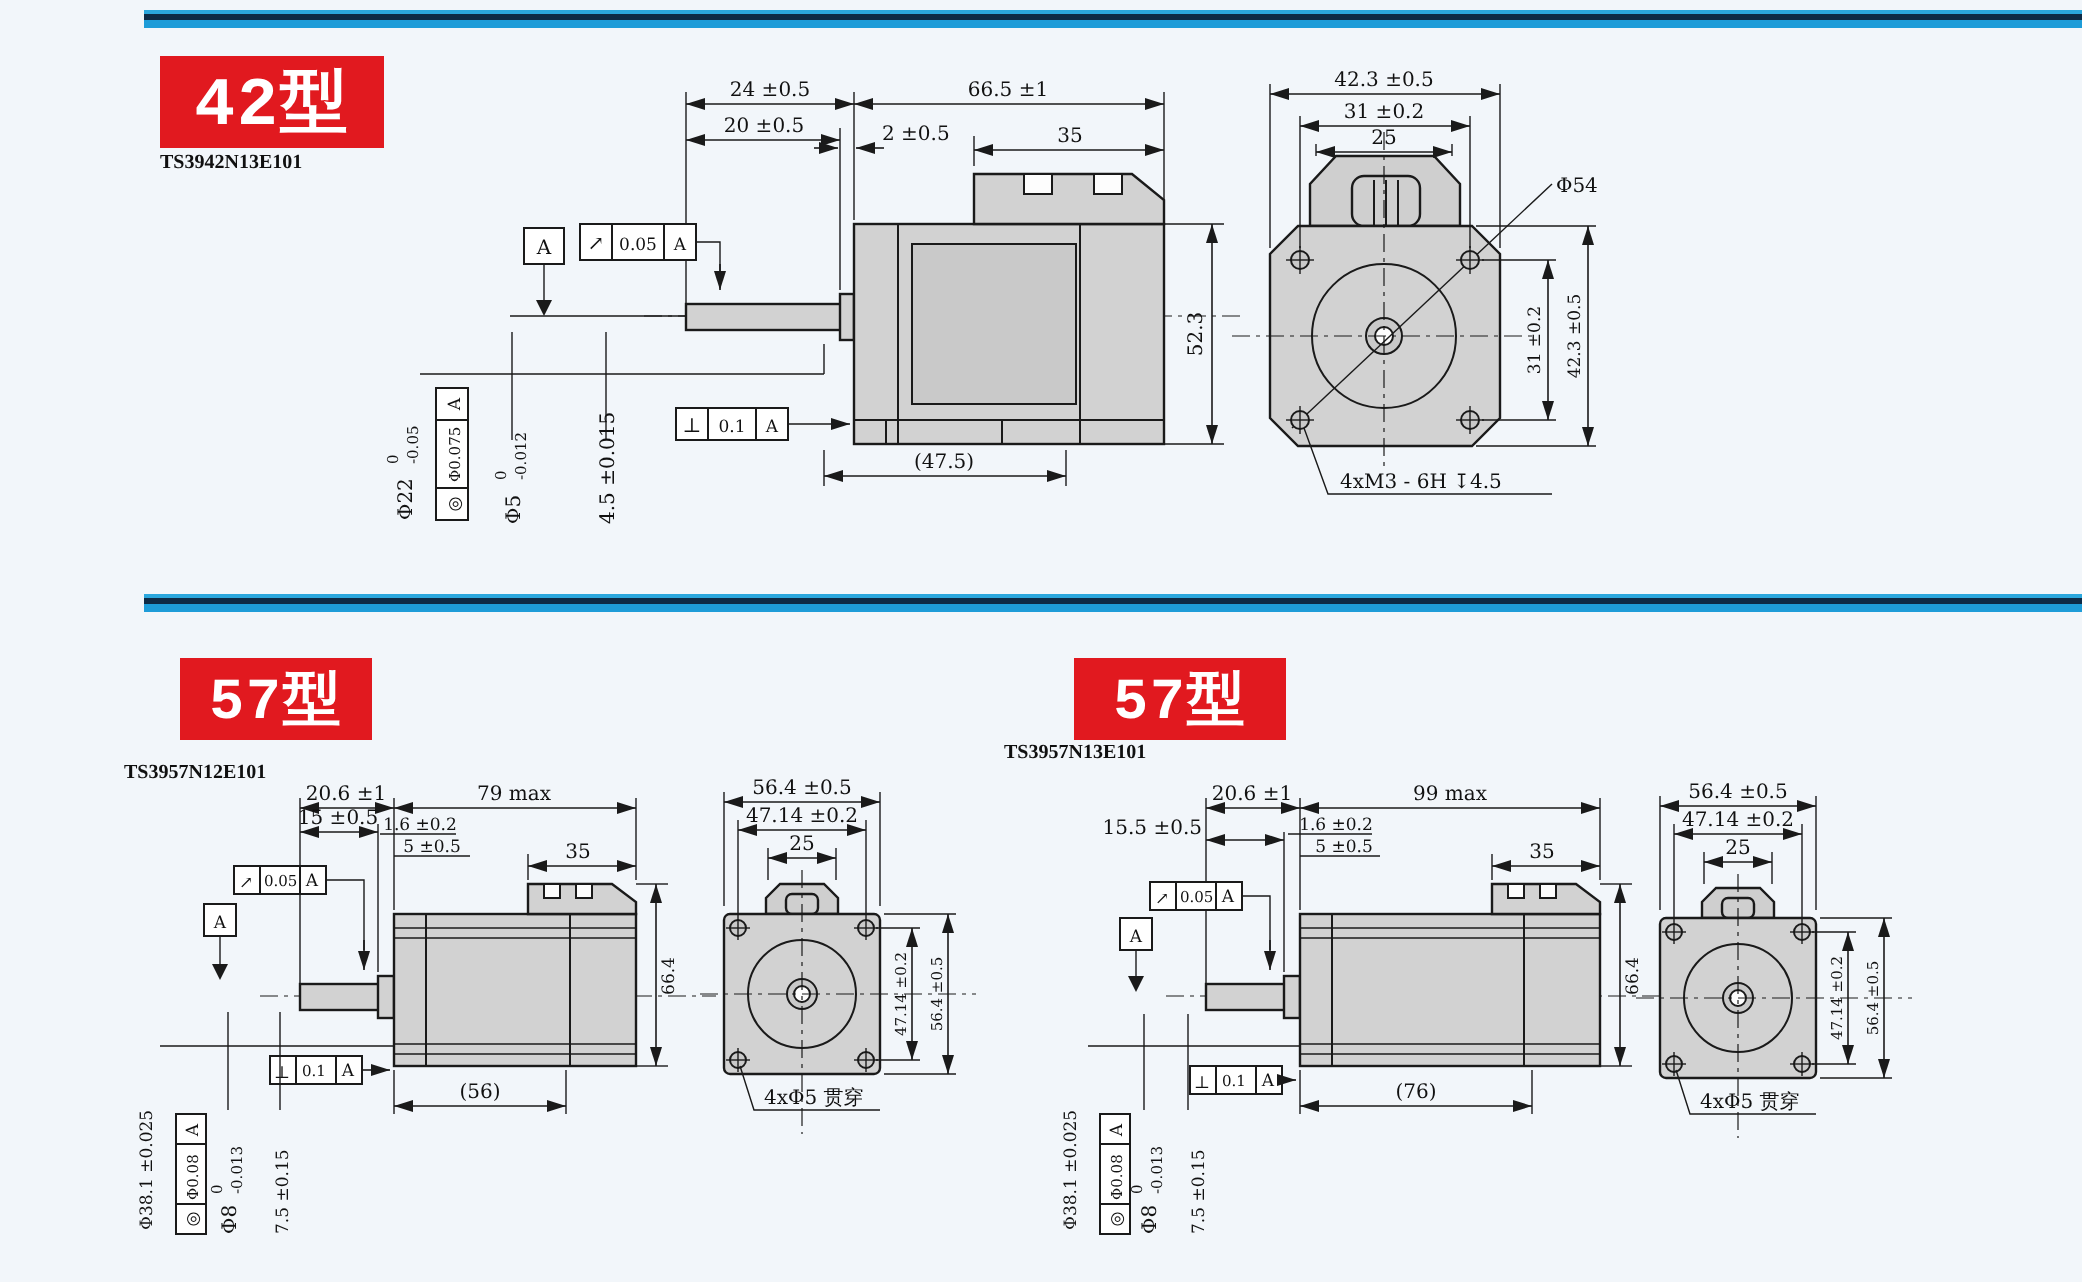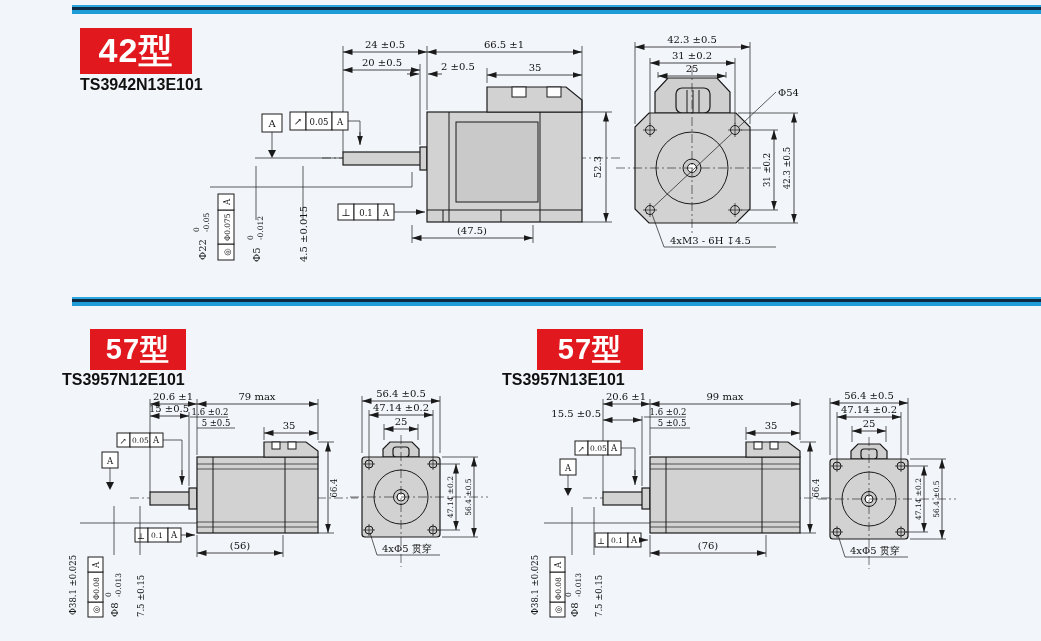--- a/index.html
+++ b/index.html
@@ -1,23 +1,23 @@
 <!DOCTYPE html>
 <html><head>
 <meta charset="utf-8">
 <style>
   html,body{margin:0;padding:0}
   #screen{position:relative;width:1041px;height:641px;background:#f2f6fa;overflow:hidden;
           font-family:"Liberation Sans",sans-serif}
   .bar{position:absolute;left:72px;right:0;height:9px;
        background:linear-gradient(to bottom,#2ba7dd 0,#2ba7dd 2px,#0e2b46 2px,#0e2b46 5px,#1e9cd8 5px,#1e9cd8 9px)}
-  .badge{position:absolute;background:#e1191f;color:#fff;font-family:Liberation Sans, sans-serif;
+  .badge{position:absolute;background:#e1191f;color:#fff;font-family:Liberation Mono, monospace;
          font-weight:bold;display:flex;align-items:center;justify-content:center;letter-spacing:1px}
-  .model{position:absolute;font-family:Liberation Sans, sans-serif;font-weight:bold;
-         font-size:16px;color:#101010}
+  .model{position:absolute;font-family:Liberation Serif, serif;font-weight:bold;
+         font-size:10px;color:#101010}
   svg{position:absolute;overflow:visible}
   svg text{font-family:"DejaVu Serif",serif;fill:#111}
   .dt{font-size:10px;text-anchor:middle}
   .dts{font-size:8.5px;text-anchor:middle}
   .dta{font-size:10px;text-anchor:start}
   .dte{font-size:10px;text-anchor:end}
   .tol{font-size:7.5px;text-anchor:start}
   .f{fill:#d2d2d2;stroke:#1a1a1a;stroke-width:1.2}
   .f2{fill:#c9c9c9;stroke:#1a1a1a;stroke-width:1}
   .f3{fill:#cfcfcf;stroke:#1a1a1a;stroke-width:1.2}
@@ -42,21 +42,21 @@
   </defs>
     </svg>
 
   <div class="bar" style="top:5px"></div>
   <div class="bar" style="top:297px"></div>
 
   <div class="badge" style="left:80px;top:28px;width:112px;height:46px;font-size:34px">42型</div>
   <div class="model" style="left:80px;top:76px">TS3942N13E101</div>
 
   <div class="badge" style="left:90px;top:329px;width:96px;height:41px;font-size:29px">57型</div>
-  <div class="model" style="left:62px;top:371px">TS3957N12E101</div>
+  <div class="model" style="left:62px;top:381px">TS3957N12E101</div>
 
   <div class="badge" style="left:537px;top:329px;width:106px;height:41px;font-size:29px">57型</div>
   <div class="model" style="left:502px;top:371px">TS3957N13E101</div>
 
   <svg style="left:60px;top:20px" width="980" height="262" viewBox="0 0 980 262">
 
     <g>
       <line class="cl" x1="262" y1="138" x2="560" y2="138"></line>
       <rect class="f" x="283" y="132" width="78" height="13"></rect>
       <rect class="f" x="360" y="127" width="7" height="23"></rect>

